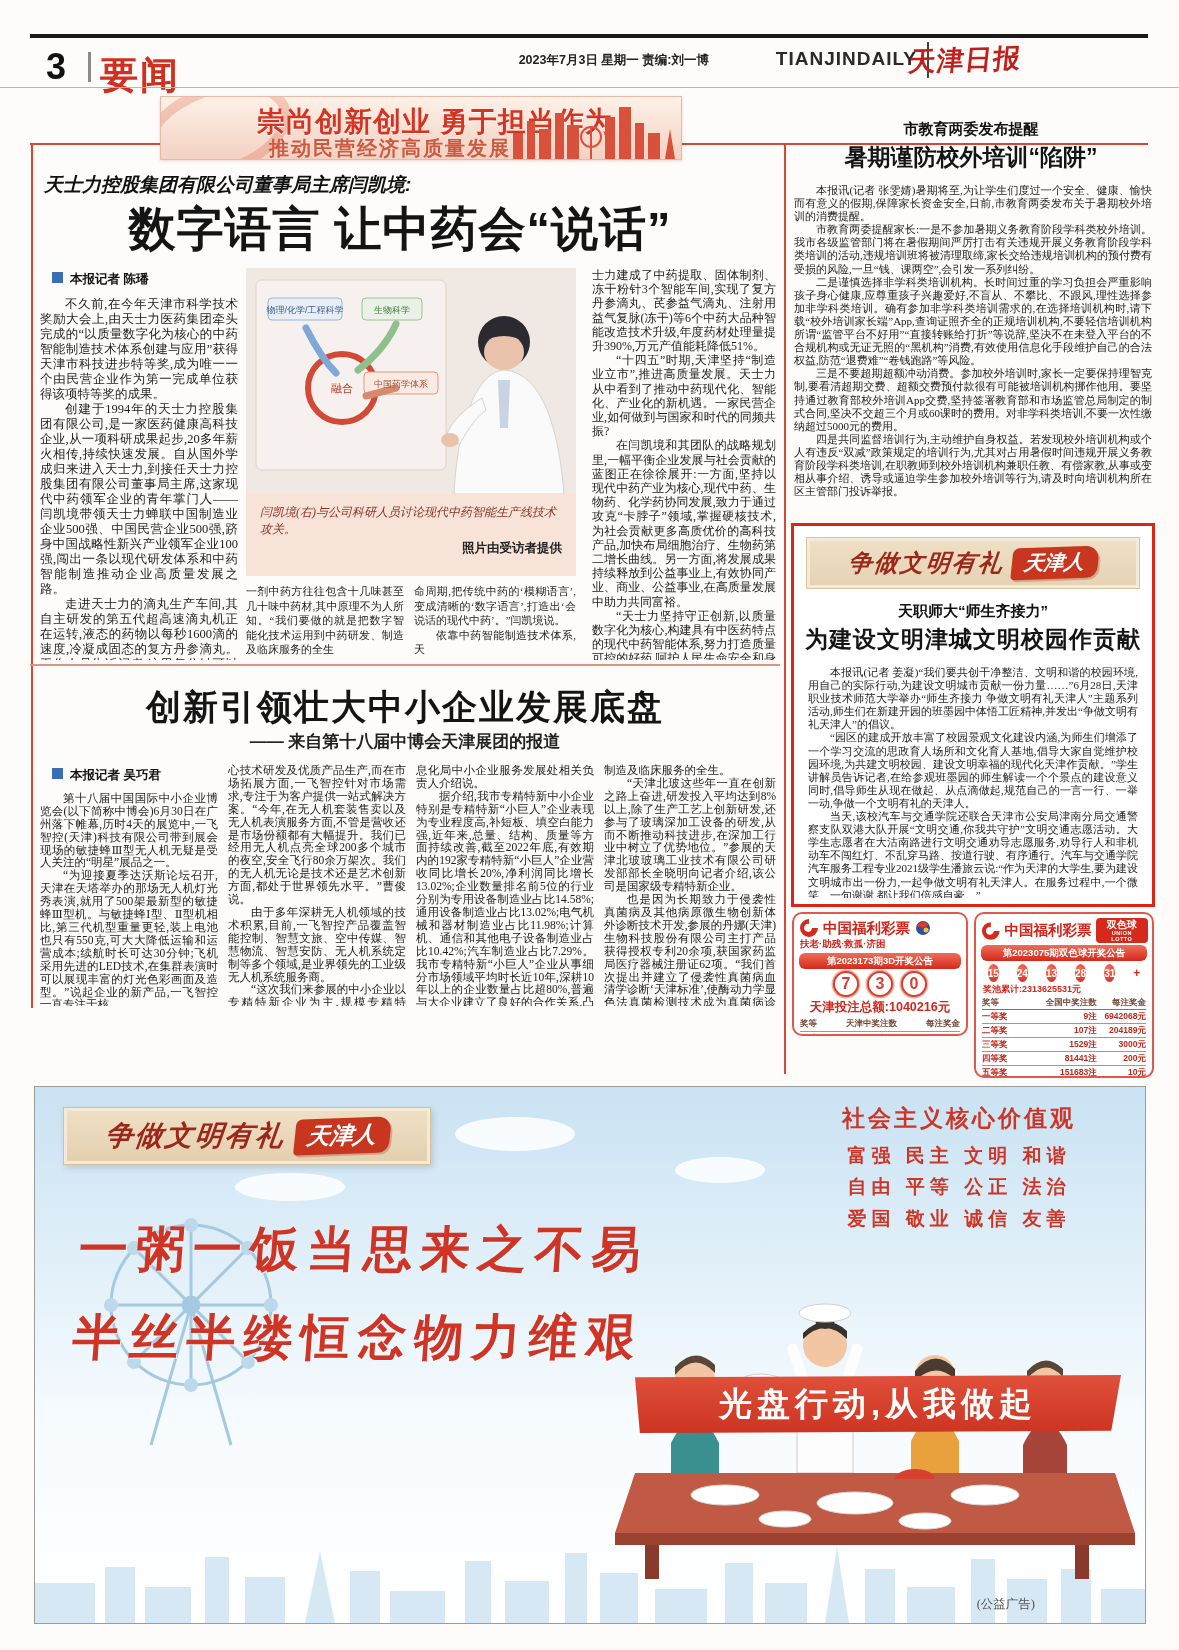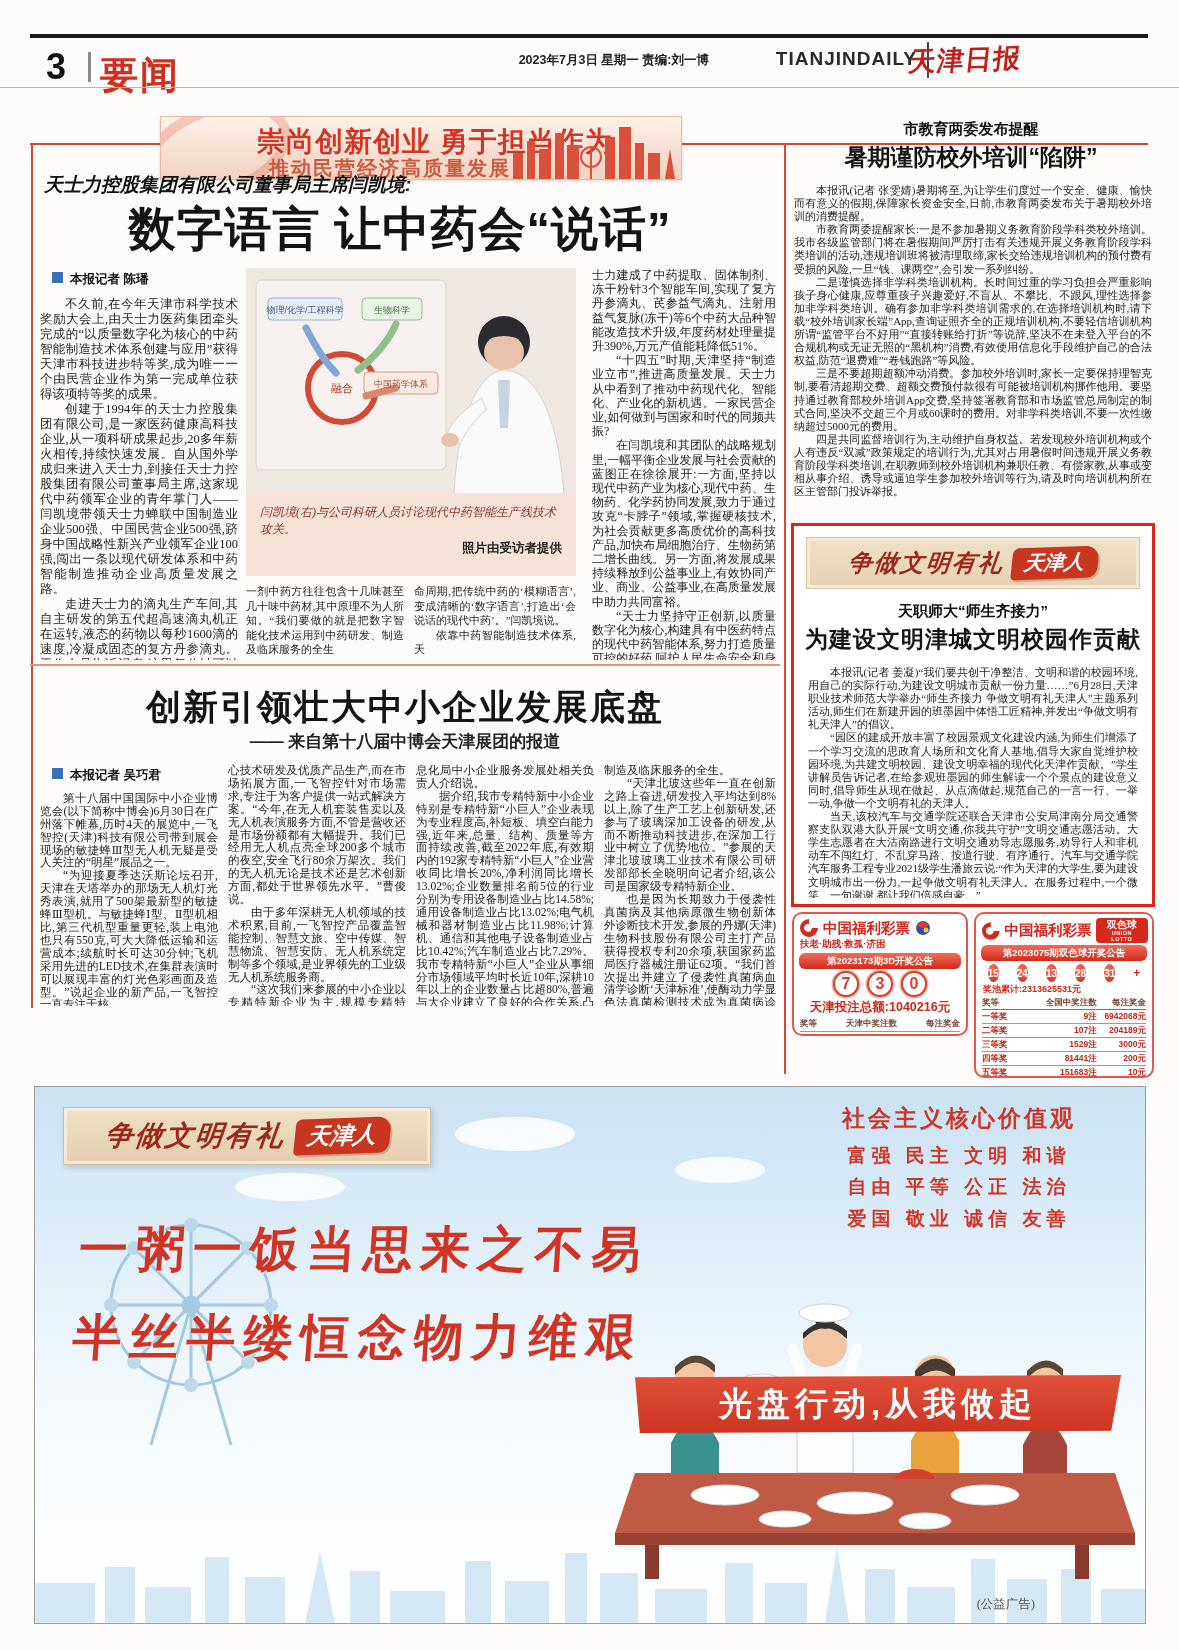--- a/index.html
+++ b/index.html
@@ -13,21 +13,21 @@
   .page-no { position:absolute; left:46px; top:46px; font-family:"Liberation Sans","DejaVu Sans",sans-serif; font-weight:bold; font-size:36px; color:#111; }
   .sec-bar { position:absolute; left:88px; top:52px; width:3px; height:30px; background:#8a8a8a; }
   .sec-name { position:absolute; left:100px; top:50px; font-family:Liberation Sans, sans-serif; font-weight:bold; font-size:38px; color:#d0301f; letter-spacing:2px; }
   .hdr-meta { position:absolute; right:470px; top:52px; font-family:"Liberation Sans","DejaVu Sans",sans-serif; font-size:12.5px; font-weight:bold; color:#222; }
   .masthead-en { position:absolute; right:262px; top:48px; font-family:"Liberation Sans","DejaVu Sans",sans-serif; font-size:19px; font-weight:bold; letter-spacing:1px; color:#2a2a2a; }
   .mast-bar { position:absolute; right:250px; top:42px; width:2px; height:36px; background:#444; }
   .paper-logo { position:absolute; right:158px; top:42px; font-size:27px; font-weight:bold; color:#c21f1a; transform:skewX(-8deg) rotate(-2deg); letter-spacing:1px; }
 
   
   .red-rule-h { position:absolute; left:30px; top:143px; width:1118px; height:2px; background:#d24a36; }
-  .banner { position:absolute; left:160px; top:96px; width:522px; height:64px; background:linear-gradient(180deg,#fdf1e8,#f7ddd0 60%,#f3d2c2); border:1px solid #e8b9a6; box-shadow:0 1px 3px rgba(120,40,20,.18); overflow:hidden;margin-top:20px; }
+  .banner { position:absolute; left:160px; top:96px; width:522px; height:64px; background:linear-gradient(180deg,#fdf1e8,#f7ddd0 60%,#f3d2c2); border:1px solid #e8b9a6; box-shadow:0 1px 3px rgba(120,40,20,.18); overflow:hidden; }
   .banner-swirl { position:absolute; left:-18px; top:-12px; width:150px; height:90px; border:10px solid rgba(223,106,80,.30); border-radius:50%; transform:rotate(-18deg); }
   .banner-l1 { position:absolute; left:96px; top:6px; font-family:"Liberation Sans","DejaVu Sans",sans-serif; font-weight:bold; font-size:28px; color:#d43523; letter-spacing:1px; text-shadow:0 1px 0 #fff; }
   .banner-l2 { position:absolute; left:108px; top:38px; font-family:"Liberation Sans","DejaVu Sans",sans-serif; font-weight:bold; font-size:20px; color:#cd5a40; letter-spacing:2px; }
   .banner-sky { position:absolute; right:4px; bottom:0; }
 
   
   .vline-left { position:absolute; left:31px; top:144px; width:2px; height:864px; background:#d24a36; }
   .vline-mid { position:absolute; left:784px; top:144px; width:1.5px; height:930px; background:#d24a36; }
   .sep-lead-mid { position:absolute; left:30px; top:664px; width:750px; height:2px; background:#dc9582; }
 

